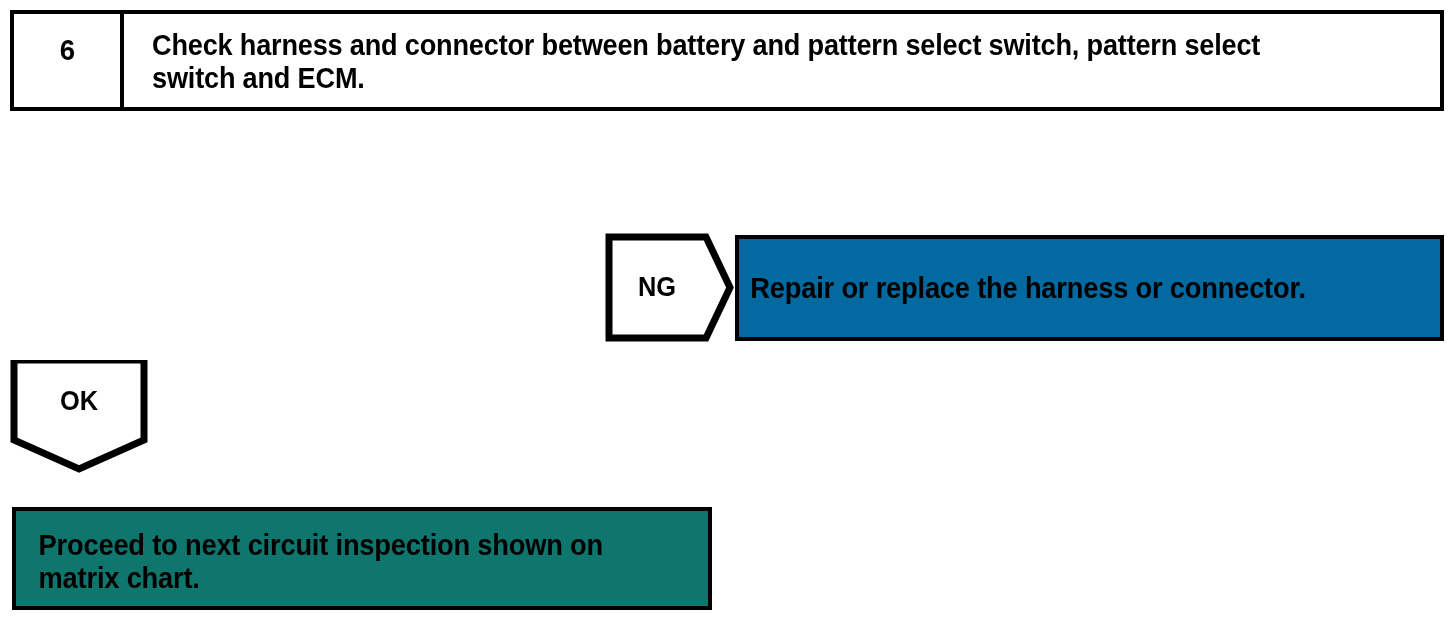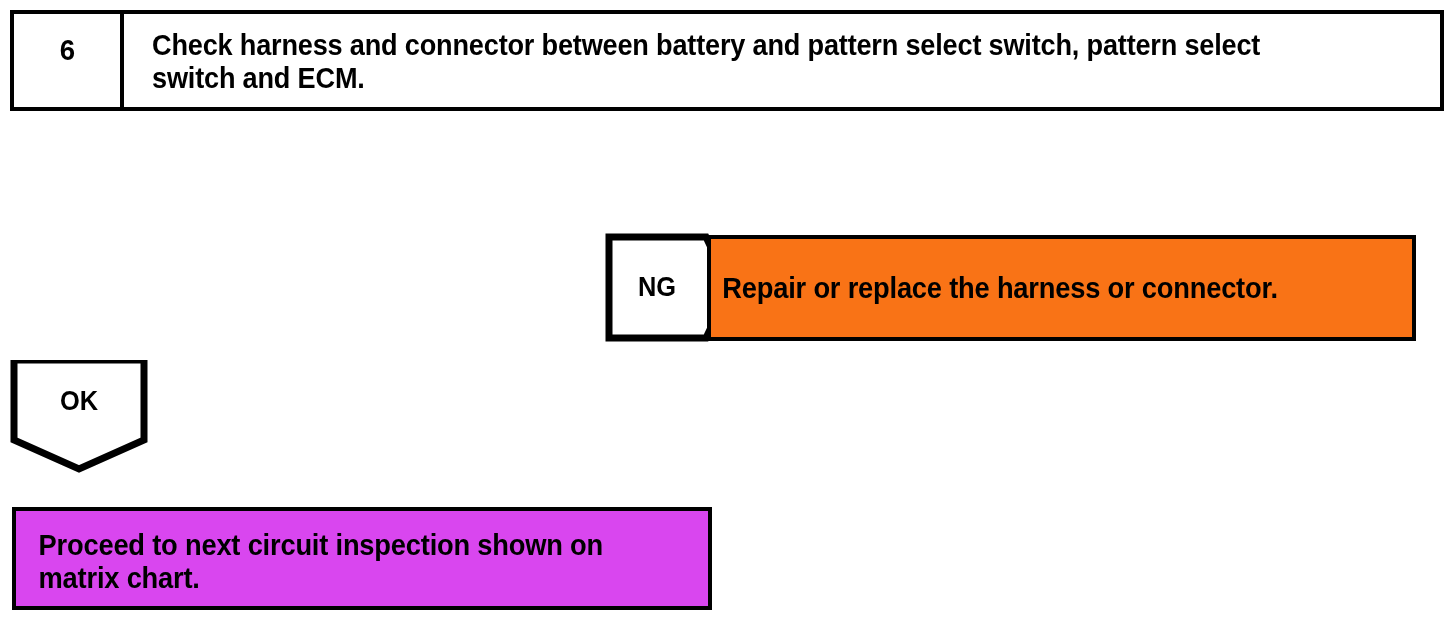--- a/index.html
+++ b/index.html
@@ -89,29 +89,29 @@
     font-size: 27px;
     font-weight: bold;
     letter-spacing: 0px;
     transform: scaleX(0.94);
     pointer-events: none;
   }
 
   
   .ng-result-box {
     position: absolute;
-    left: 707px;
+    left: 735px;
     top: 235px;
     width: 709px;
     height: 106px;
     border: 4px solid #000;
     box-sizing: border-box;
     display: flex;
     align-items: center;
-    background: #f97316;
+    background: #0369a1;
   }
   .ng-result-text {
     padding-left: 12px;
     font-size: 29px;
     font-weight: bold;
     letter-spacing: -0.2px;
     line-height: 1.13;
     transform: scaleX(0.94);
     transform-origin: left center;
   }
@@ -144,21 +144,21 @@
   .ok-result-box {
     position: absolute;
     left: 12px;
     top: 507px;
     width: 700px;
     height: 103px;
     border: 4px solid #000;
     box-sizing: border-box;
     display: flex;
     align-items: flex-start;
-    background: #d946ef;
+    background: #0f766e;
   }
   .ok-result-text {
     padding: 18px 8px 0 24px;
     font-size: 29px;
     font-weight: bold;
     letter-spacing: -0.2px;
     line-height: 1.13;
     transform: scaleX(0.94);
     transform-origin: left top;
     width: 106%;

